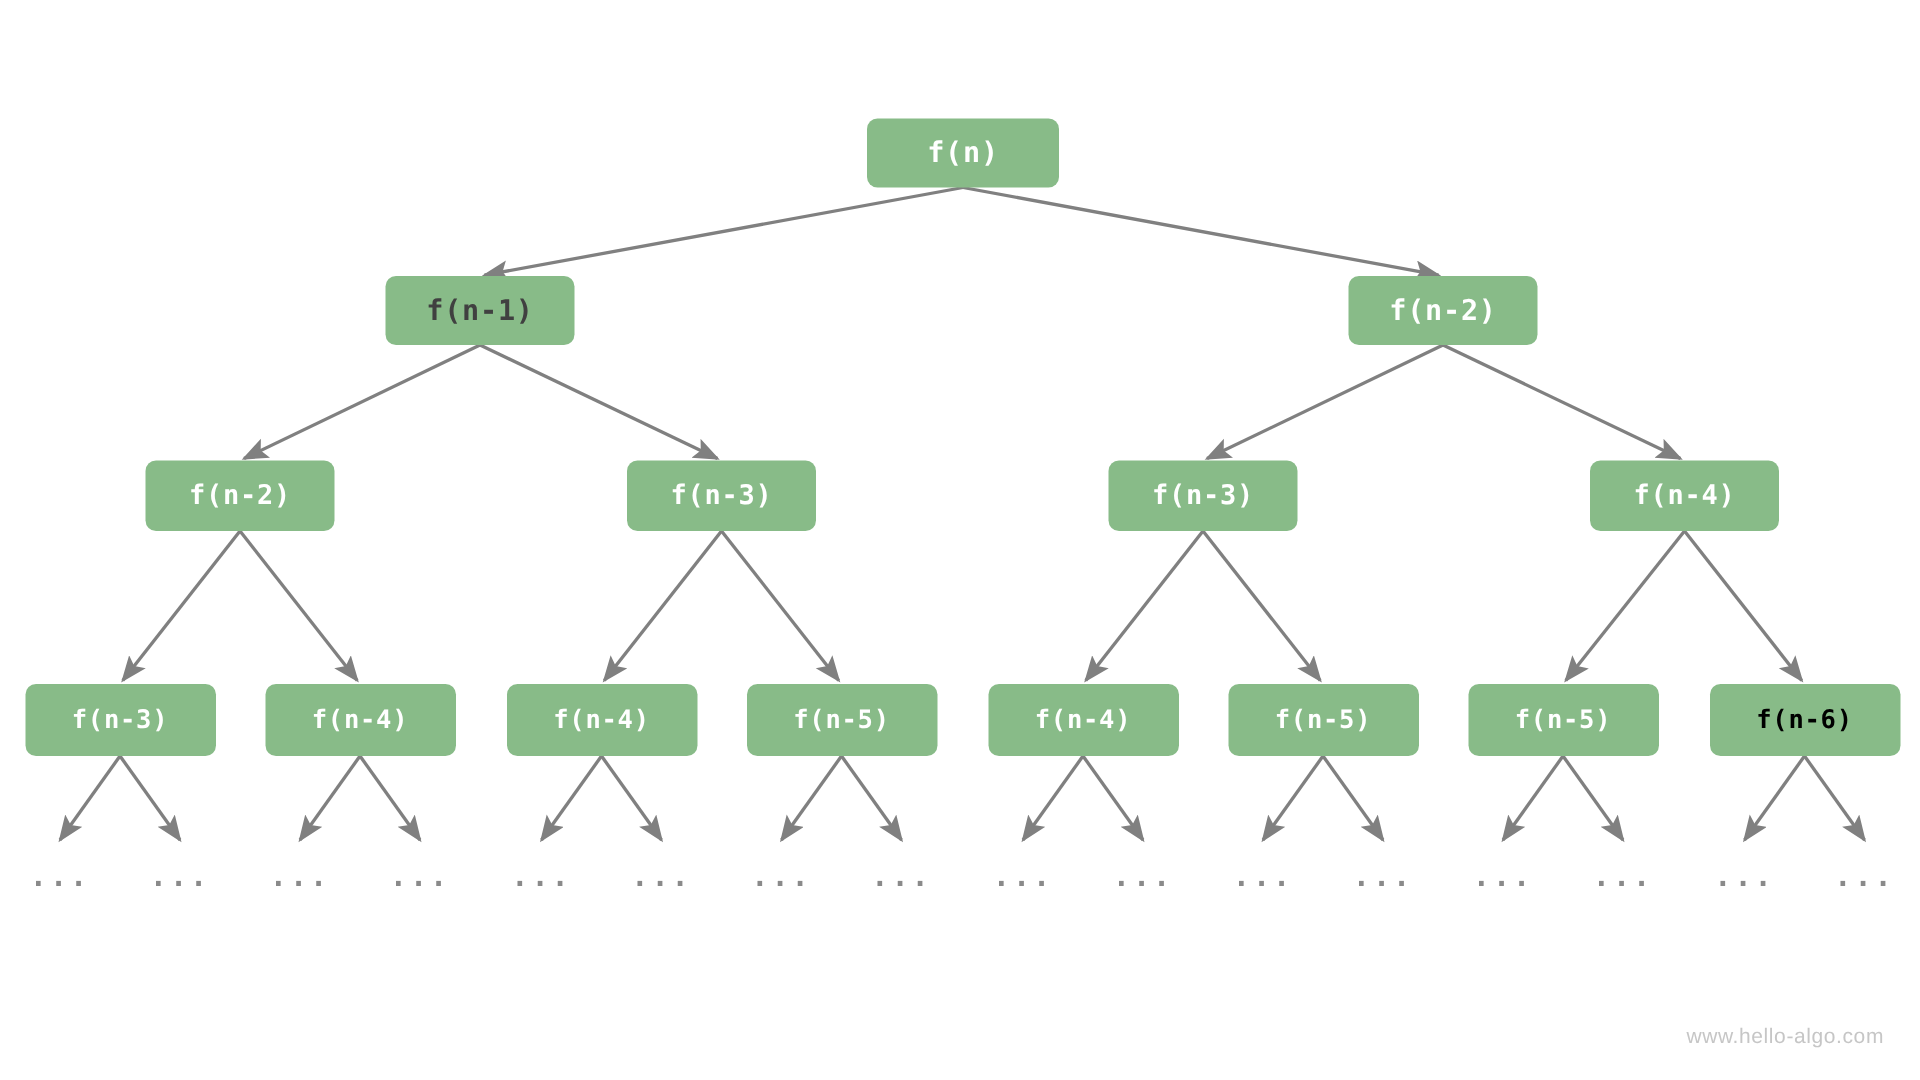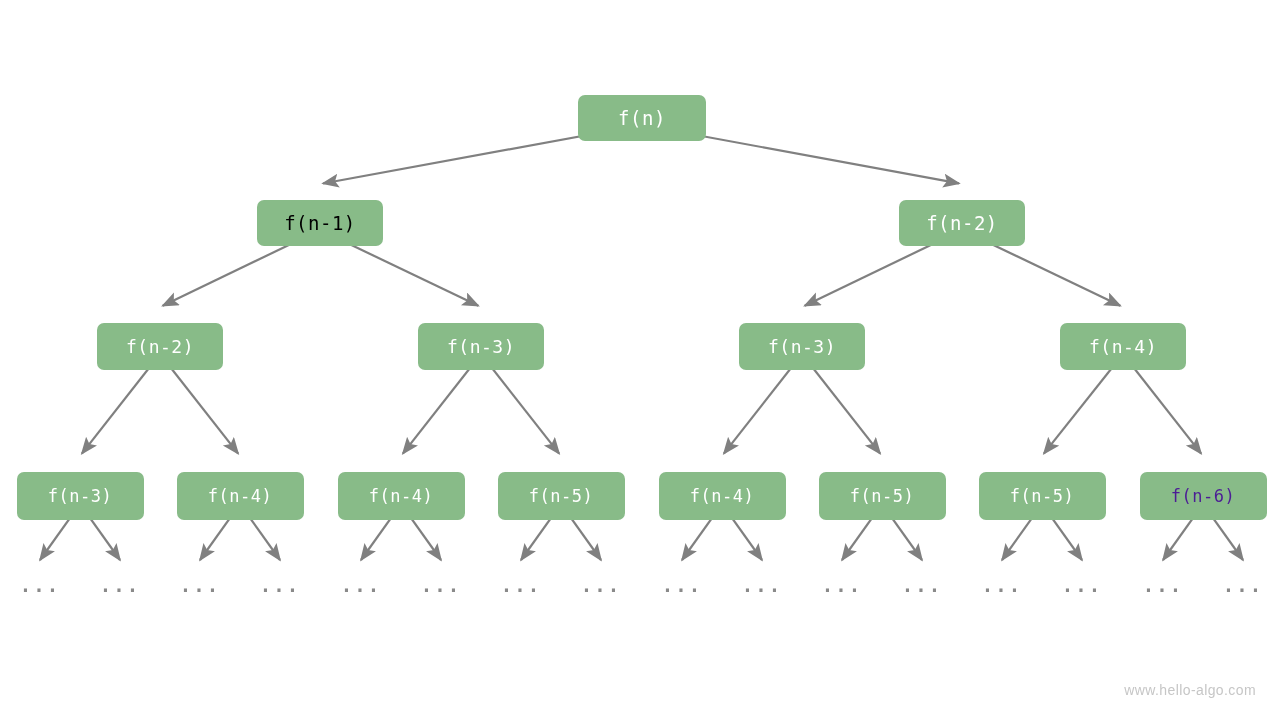--- a/index.html
+++ b/index.html
@@ -27,27 +27,26 @@
     height: 720px;
     pointer-events: none;
   }
   .node {
     position: absolute;
     box-sizing: border-box;
     background: #88bb88;
     border-radius: 7px;
     color: #ffffff;
     font-family: "DejaVu Sans Mono", monospace;
-    font-weight: normal;
+    font-weight: bold;
     display: flex;
     align-items: center;
     justify-content: center;
     letter-spacing: 0.5px;
     white-space: nowrap;
-    margin-top: 16px;
   }
   .ellipsis {
     position: absolute;
     color: #8a8a8a;
     font-family: "DejaVu Sans Mono", monospace;
     font-size: 19px;
     font-weight: bold;
     letter-spacing: 2px;
     line-height: 1;
     white-space: nowrap;
@@ -104,34 +103,34 @@
         <line x1="882" y1="504" x2="842" y2="560" stroke="#808080" stroke-width="2.2" marker-end="url(#arrowhead)"></line>
         <line x1="882" y1="504" x2="922" y2="560" stroke="#808080" stroke-width="2.2" marker-end="url(#arrowhead)"></line>
         <line x1="1042" y1="504" x2="1002" y2="560" stroke="#808080" stroke-width="2.2" marker-end="url(#arrowhead)"></line>
         <line x1="1042" y1="504" x2="1082" y2="560" stroke="#808080" stroke-width="2.2" marker-end="url(#arrowhead)"></line>
         <line x1="1203" y1="504" x2="1163" y2="560" stroke="#808080" stroke-width="2.2" marker-end="url(#arrowhead)"></line>
         <line x1="1203" y1="504" x2="1243" y2="560" stroke="#808080" stroke-width="2.2" marker-end="url(#arrowhead)"></line>
       </g>
   </svg>
   <div id="node-layer">
       <div class="node" style="left: 578px; top: 79px; width: 128px; height: 46px; font-size: 19px; background: rgb(136, 187, 136); color: rgb(255, 255, 255);">f(n)</div>
-      <div class="node" style="left: 257px; top: 184px; width: 126px; height: 46px; font-size: 19px; background: rgb(136, 187, 136); color: #000000;">f(n-1)</div>
+      <div class="node" style="left: 257px; top: 184px; width: 126px; height: 46px; font-size: 19px; background: rgb(136, 187, 136); color: #404040;">f(n-1)</div>
       <div class="node" style="left: 899px; top: 184px; width: 126px; height: 46px; font-size: 19px; background: rgb(136, 187, 136); color: rgb(255, 255, 255);">f(n-2)</div>
       <div class="node" style="left: 97px; top: 307px; width: 126px; height: 47px; font-size: 18px; background: rgb(136, 187, 136); color: rgb(255, 255, 255);">f(n-2)</div>
       <div class="node" style="left: 418px; top: 307px; width: 126px; height: 47px; font-size: 18px; background: rgb(136, 187, 136); color: rgb(255, 255, 255);">f(n-3)</div>
       <div class="node" style="left: 739px; top: 307px; width: 126px; height: 47px; font-size: 18px; background: rgb(136, 187, 136); color: rgb(255, 255, 255);">f(n-3)</div>
       <div class="node" style="left: 1060px; top: 307px; width: 126px; height: 47px; font-size: 18px; background: rgb(136, 187, 136); color: rgb(255, 255, 255);">f(n-4)</div>
       <div class="node" style="left: 16.5px; top: 456px; width: 127px; height: 48px; font-size: 17px; background: rgb(136, 187, 136); color: rgb(255, 255, 255);">f(n-3)</div>
       <div class="node" style="left: 176.5px; top: 456px; width: 127px; height: 48px; font-size: 17px; background: rgb(136, 187, 136); color: rgb(255, 255, 255);">f(n-4)</div>
       <div class="node" style="left: 337.5px; top: 456px; width: 127px; height: 48px; font-size: 17px; background: rgb(136, 187, 136); color: rgb(255, 255, 255);">f(n-4)</div>
       <div class="node" style="left: 497.5px; top: 456px; width: 127px; height: 48px; font-size: 17px; background: rgb(136, 187, 136); color: rgb(255, 255, 255);">f(n-5)</div>
       <div class="node" style="left: 658.5px; top: 456px; width: 127px; height: 48px; font-size: 17px; background: rgb(136, 187, 136); color: rgb(255, 255, 255);">f(n-4)</div>
       <div class="node" style="left: 818.5px; top: 456px; width: 127px; height: 48px; font-size: 17px; background: rgb(136, 187, 136); color: rgb(255, 255, 255);">f(n-5)</div>
       <div class="node" style="left: 978.5px; top: 456px; width: 127px; height: 48px; font-size: 17px; background: rgb(136, 187, 136); color: rgb(255, 255, 255);">f(n-5)</div>
-      <div class="node" style="left: 1139.5px; top: 456px; width: 127px; height: 48px; font-size: 17px; background: rgb(136, 187, 136); color: #4c1d95;">f(n-6)</div>
+      <div class="node" style="left: 1139.5px; top: 456px; width: 127px; height: 48px; font-size: 17px; background: rgb(136, 187, 136); color: #000000;">f(n-6)</div>
     </div>
   <div id="ellipsis-layer">
       <div class="ellipsis" style="left: 40px; top: 585px; color: rgb(138, 138, 138);">...</div>
       <div class="ellipsis" style="left: 120px; top: 585px; color: rgb(138, 138, 138);">...</div>
       <div class="ellipsis" style="left: 200px; top: 585px; color: rgb(138, 138, 138);">...</div>
       <div class="ellipsis" style="left: 280px; top: 585px; color: rgb(138, 138, 138);">...</div>
       <div class="ellipsis" style="left: 361px; top: 585px; color: rgb(138, 138, 138);">...</div>
       <div class="ellipsis" style="left: 441px; top: 585px; color: rgb(138, 138, 138);">...</div>
       <div class="ellipsis" style="left: 521px; top: 585px; color: rgb(138, 138, 138);">...</div>
       <div class="ellipsis" style="left: 601px; top: 585px; color: rgb(138, 138, 138);">...</div>

